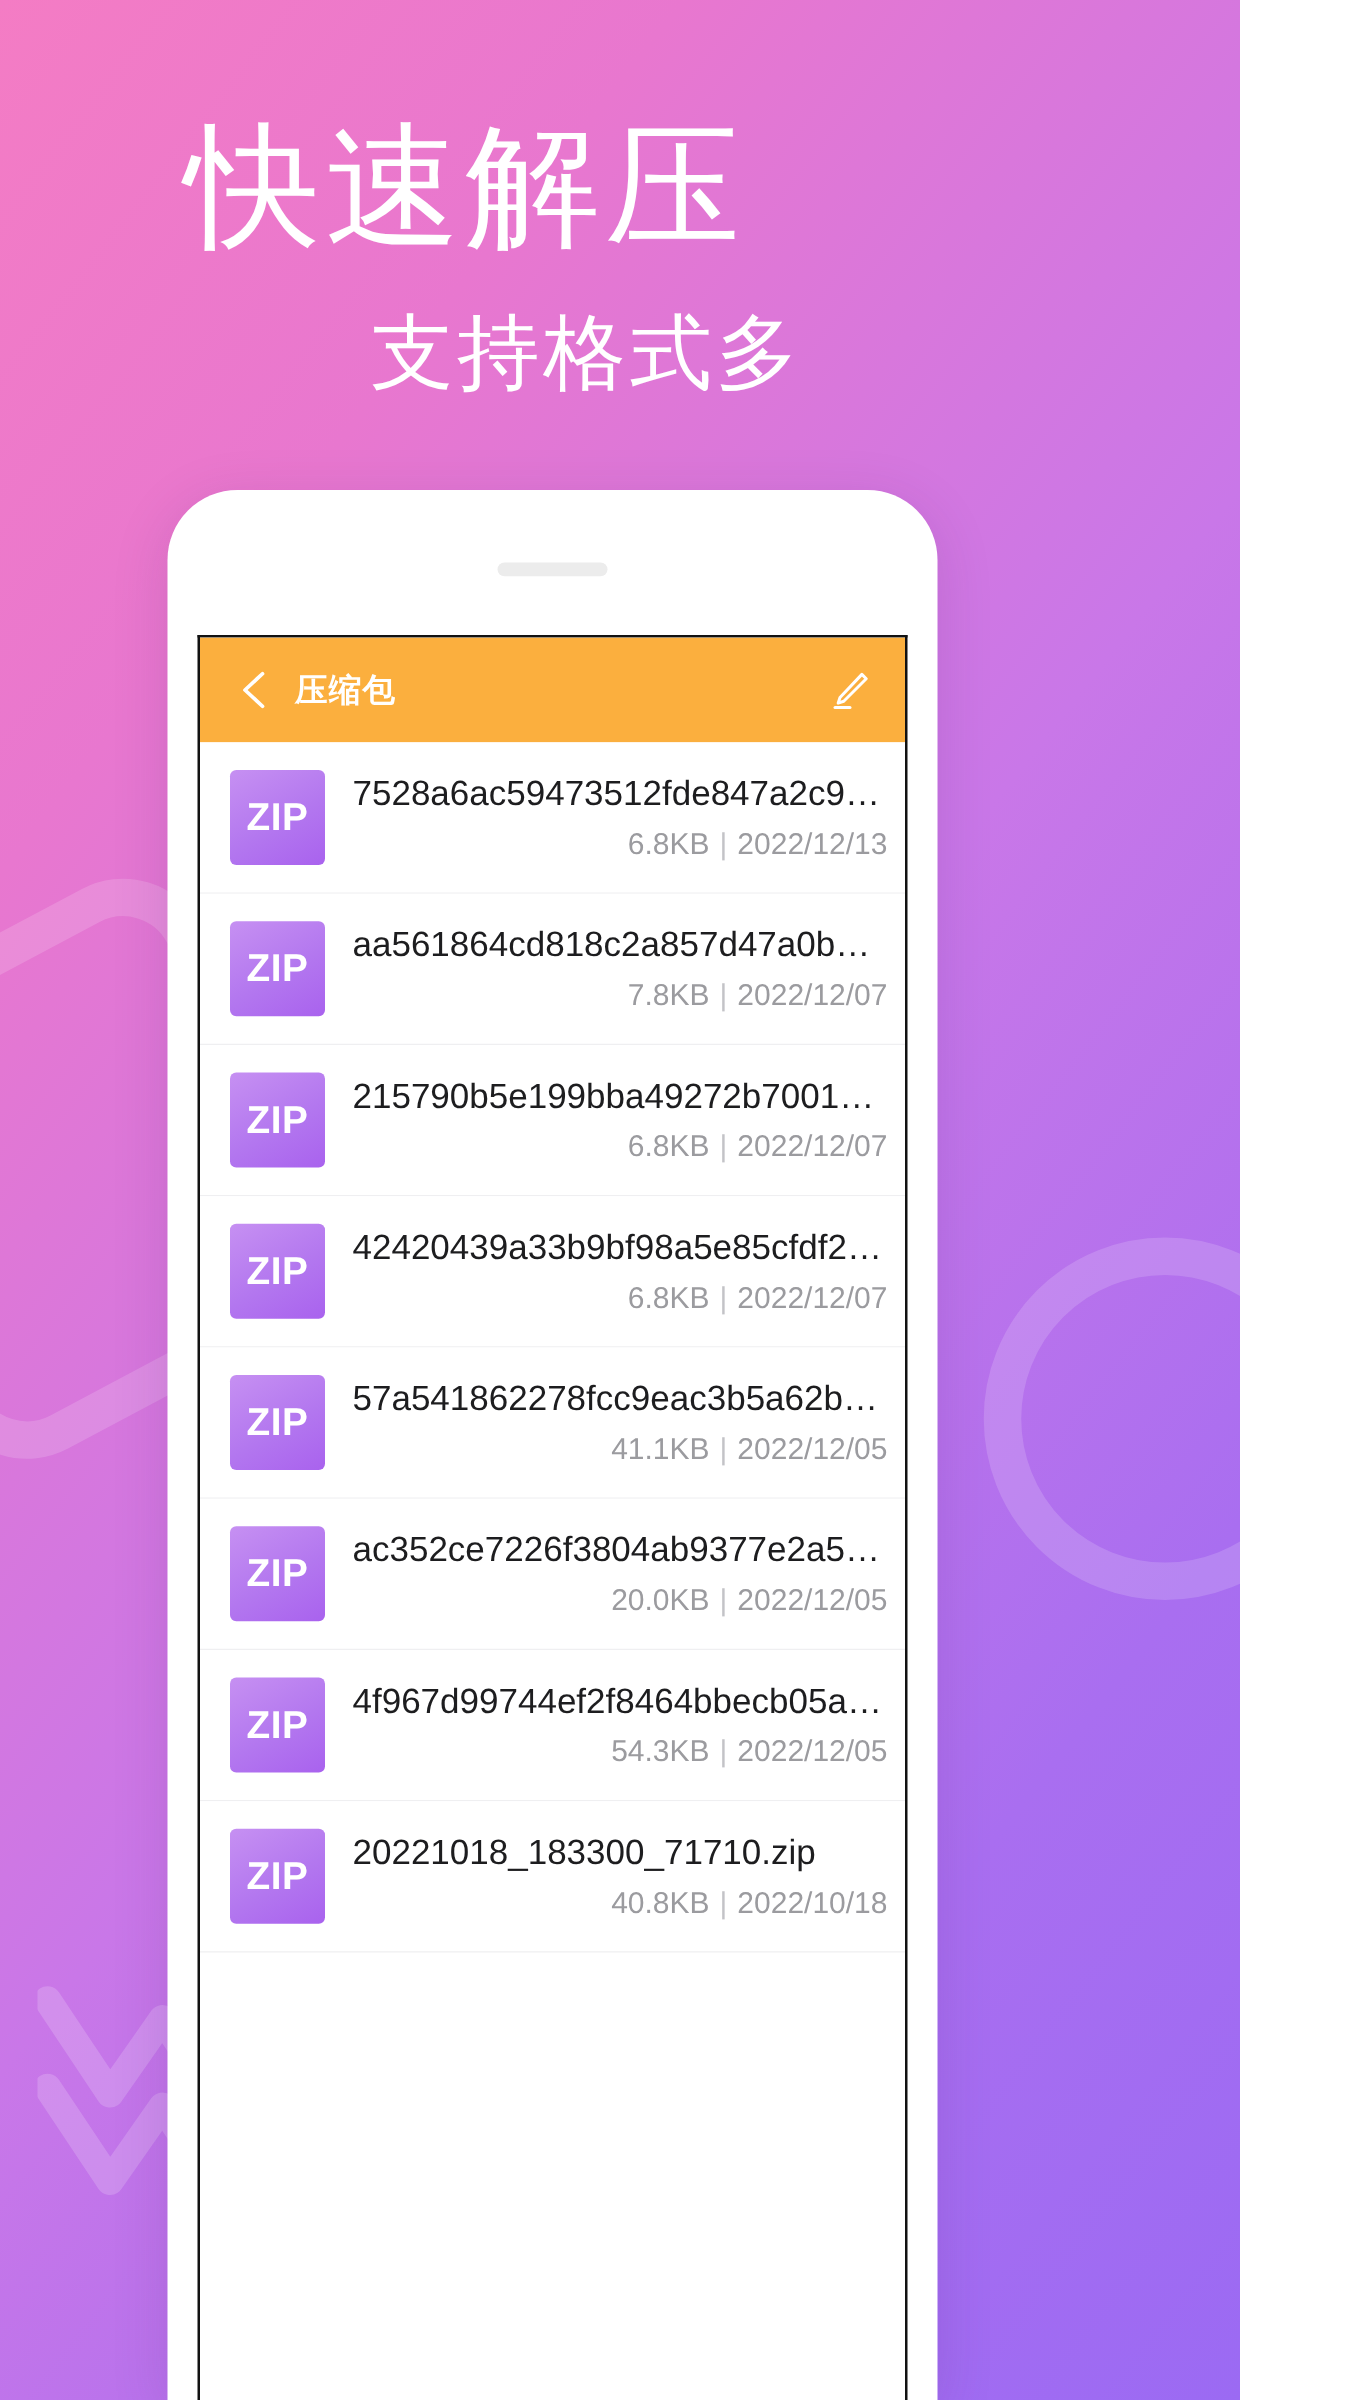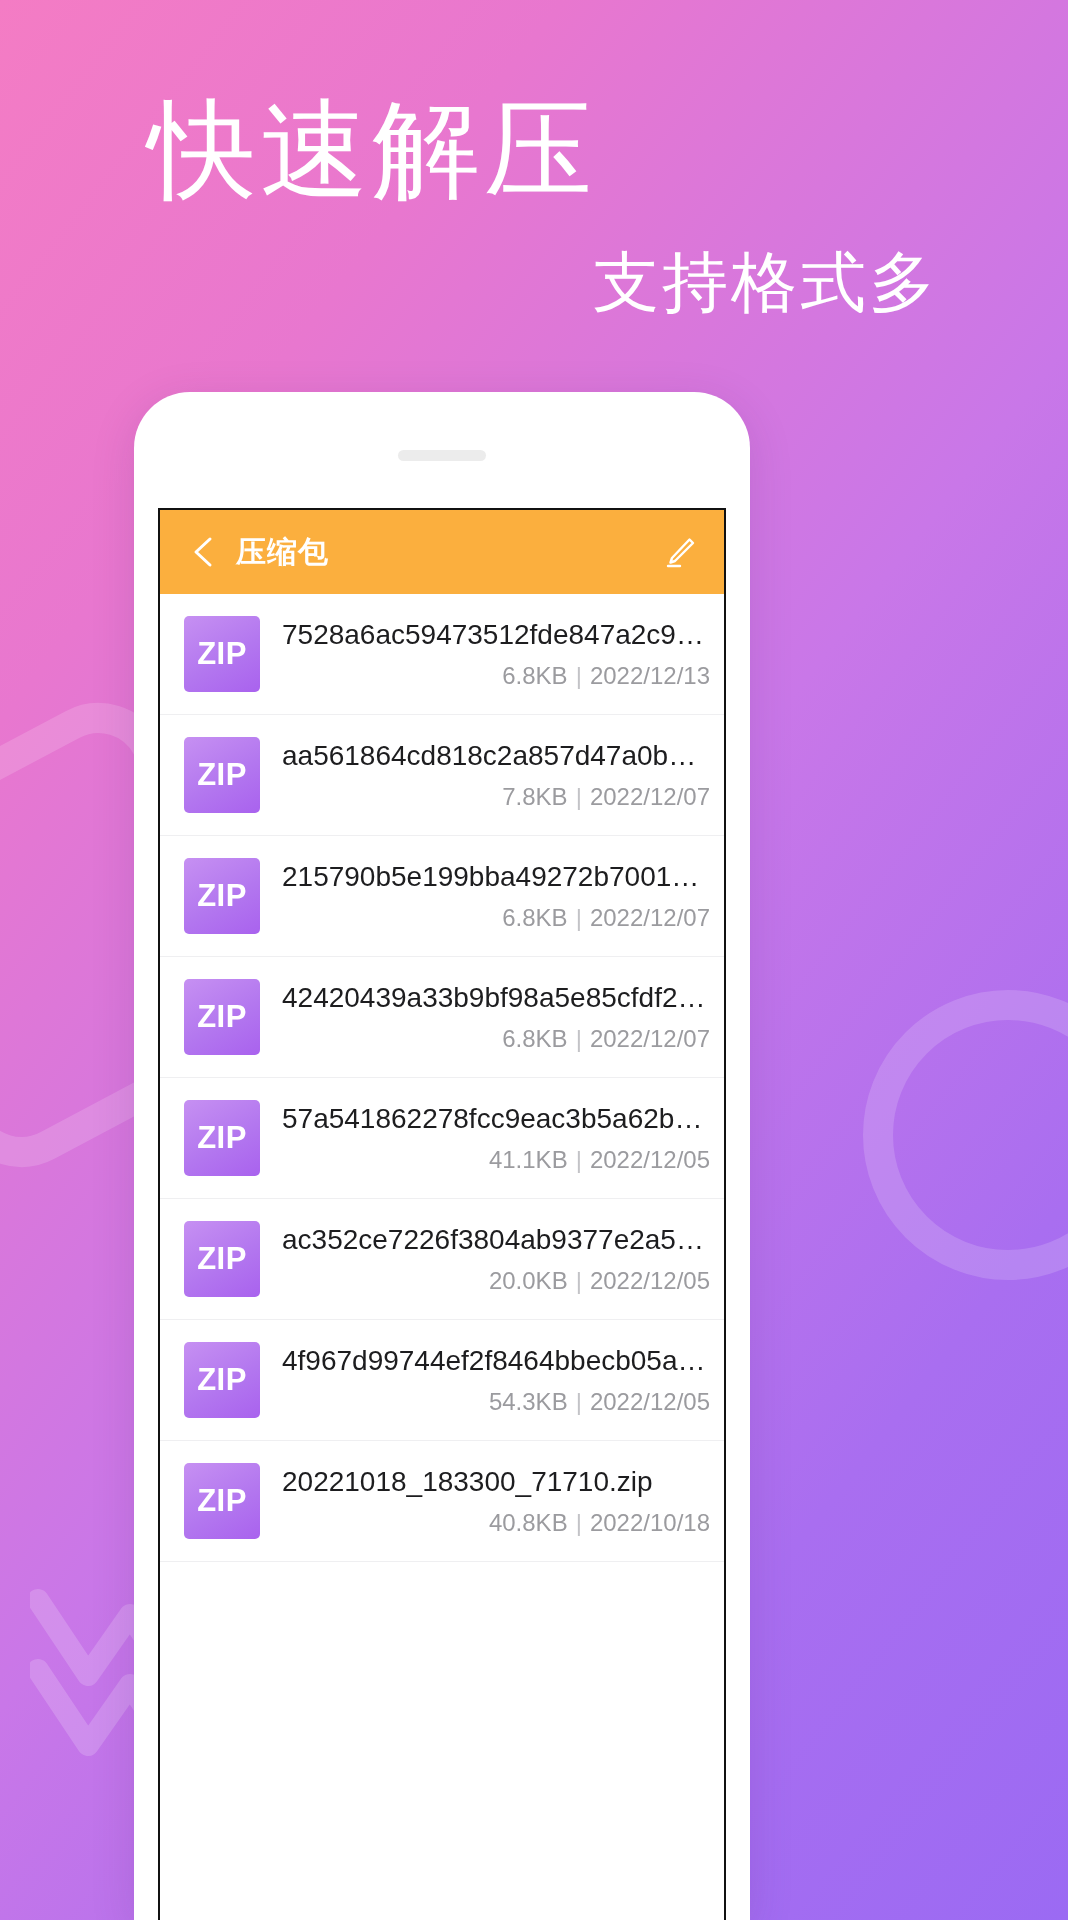--- a/index.html
+++ b/index.html
@@ -6,21 +6,21 @@
     margin: 0;
     padding: 0;
     width: 1080px;
     height: 1920px;
     overflow: hidden;
     font-family: "Liberation Sans", "DejaVu Sans", sans-serif;
   }
 
   #stage {
     position: relative;
-    width: 1068px;
+    width: 992px;
     height: 1920px;
     background: linear-gradient(128deg, #f47cc4 0%, #e877cf 22%, #c977e8 52%, #a96ef0 78%, #9b6af3 100%);
     overflow: hidden;
   }
 
   
   .deco { position: absolute; pointer-events: none; }
 
   #deco-ribbon {
     left: -120px;
@@ -60,21 +60,21 @@
     color: #ffffff;
     font-size: 108px;
     line-height: 1.08;
     font-weight: 300;
     letter-spacing: 4px;
     font-family: "DejaVu Sans", "Liberation Sans", sans-serif;
   }
   #sub-title {
     margin: 0;
     padding-right: 142px;
-    text-align: right;
+    text-align: center;
     color: #ffffff;
     font-size: 66px;
     line-height: 1.2;
     font-weight: 300;
     letter-spacing: 3px;
     margin-top: 34px;
     font-family: "DejaVu Sans", "Liberation Sans", sans-serif;
   }
 
   
@@ -125,21 +125,21 @@
   }
   #back-icon {
     width: 26px;
     height: 34px;
     flex: 0 0 auto;
     display: flex;
     align-items: center;
   }
   #app-title {
     color: #ffffff;
-    font-size: 30px;
+    font-size: 26px;
     font-weight: bold;
     margin-left: 20px;
     letter-spacing: 1px;
     flex: 1 1 auto;
     font-family: Liberation Serif, serif;
   }
   #edit-icon { width: 38px; height: 38px; flex: 0 0 auto; }
 
   
   #file-list { background: #ffffff; }

